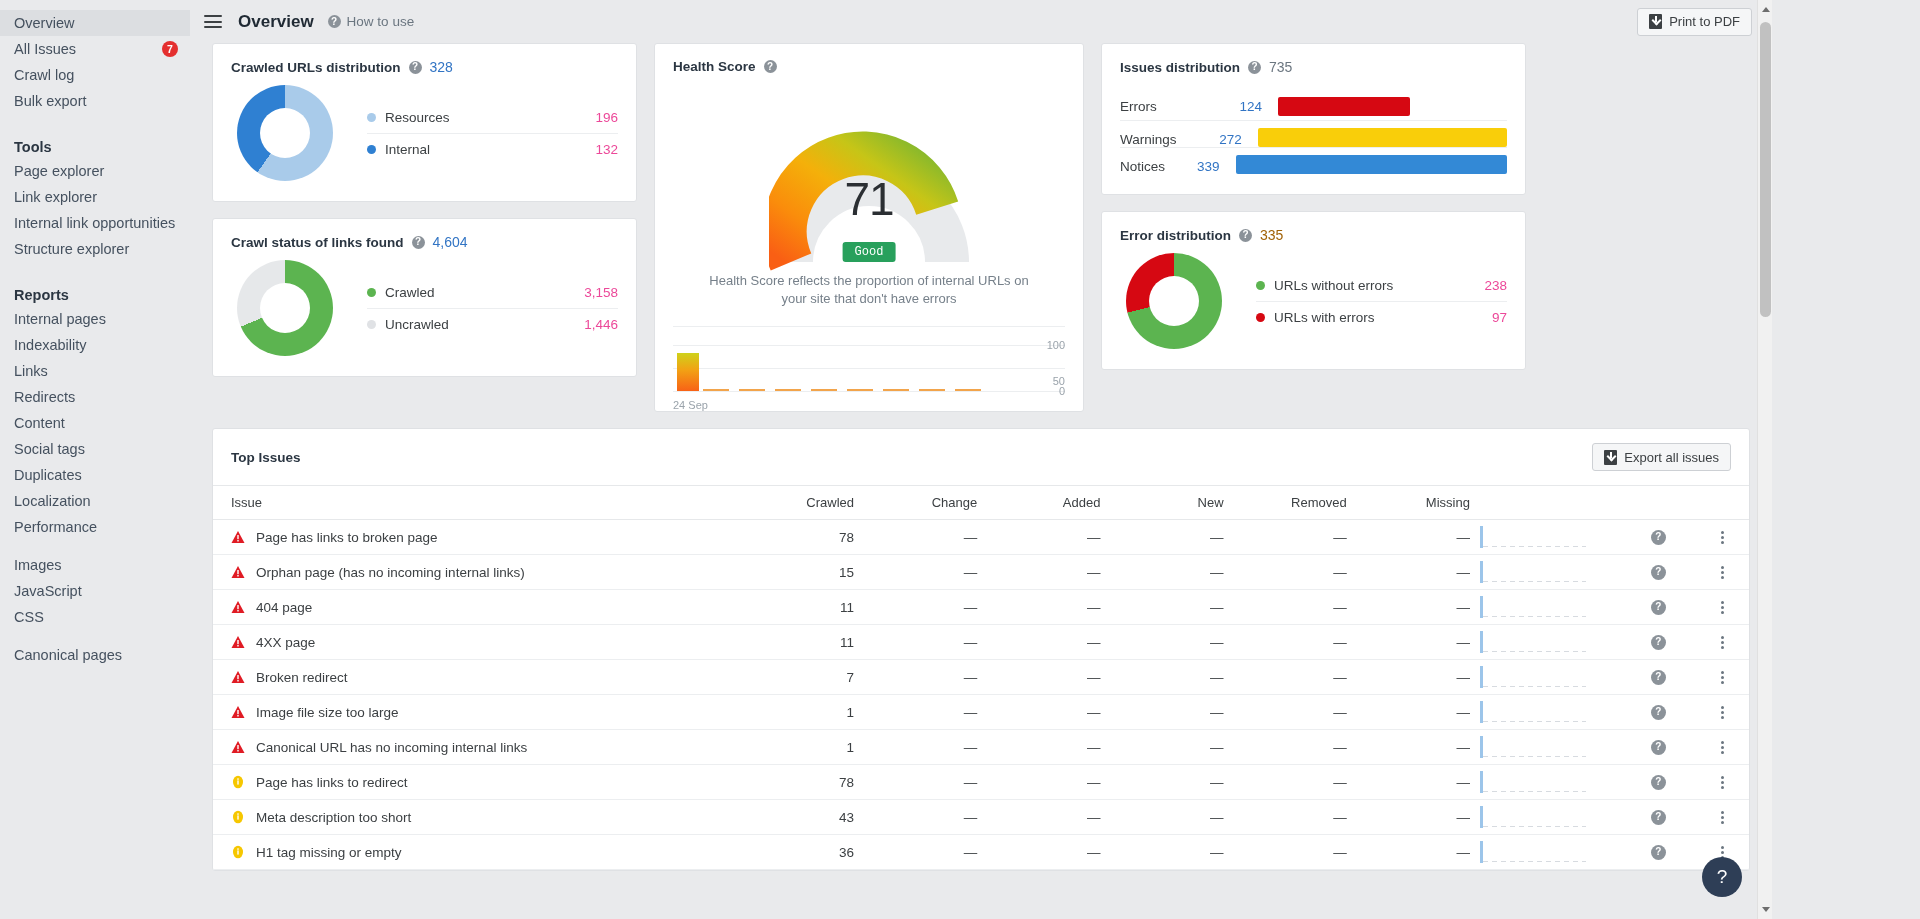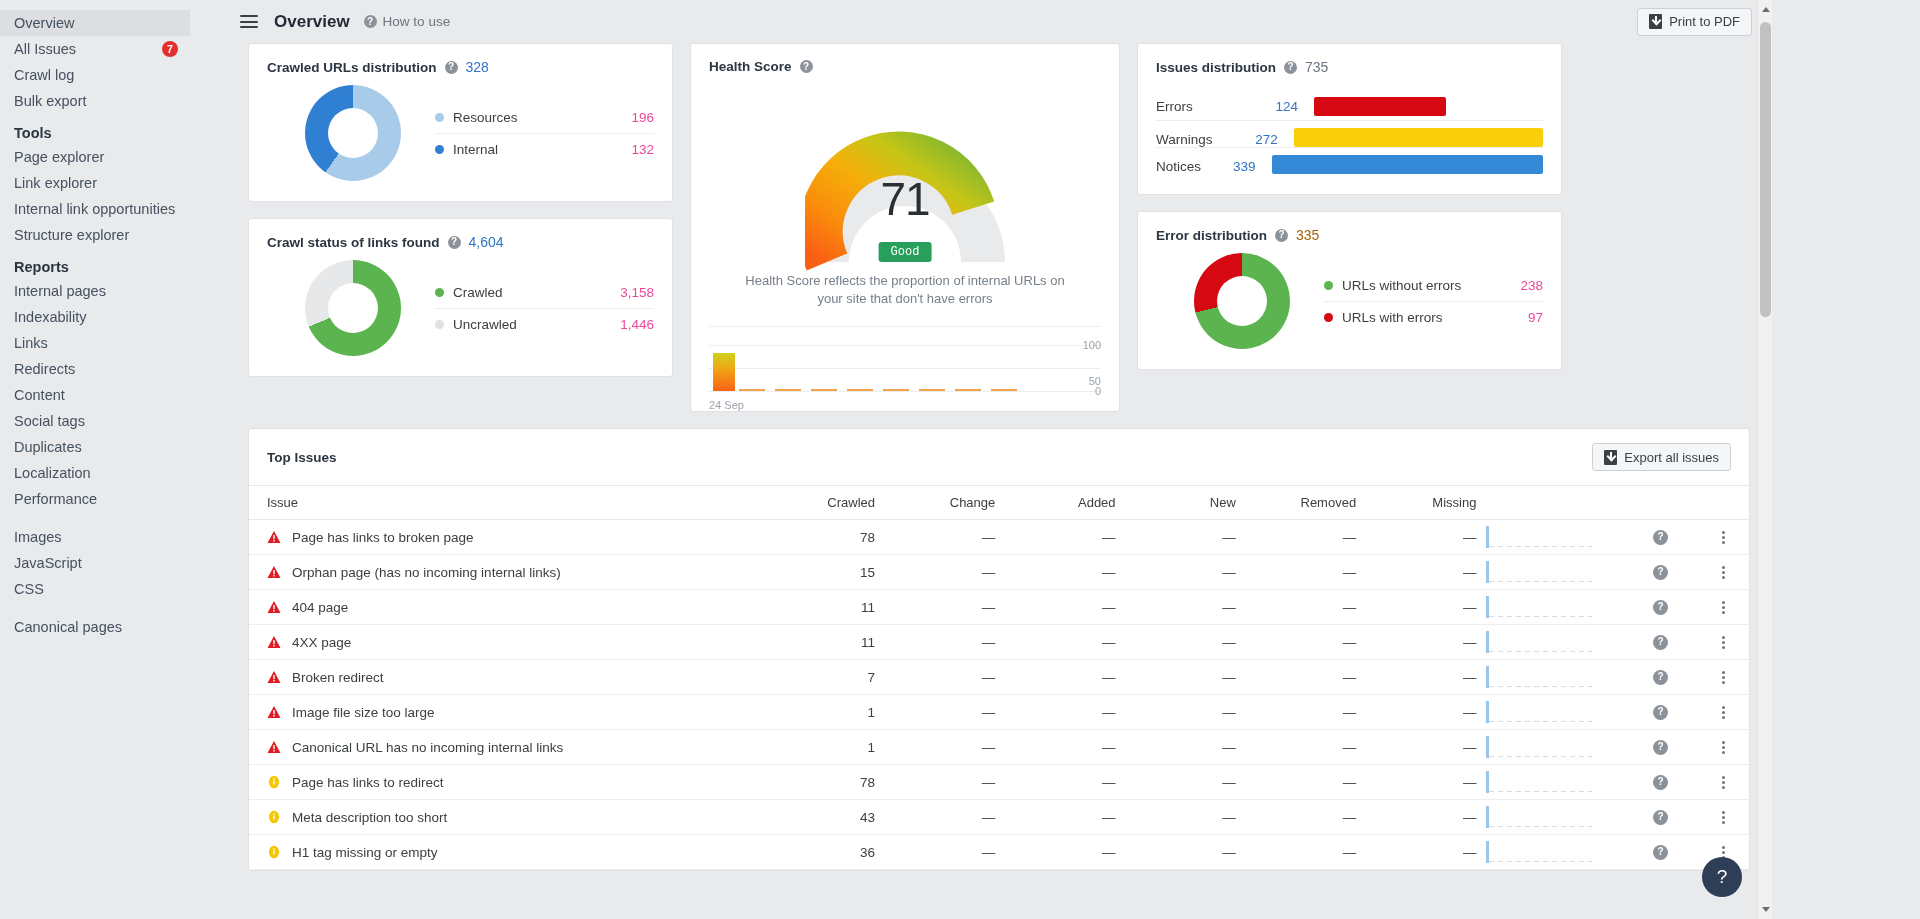--- a/index.html
+++ b/index.html
@@ -3,21 +3,21 @@
 <meta charset="utf-8">
 <style>
   * { box-sizing: border-box; margin: 0; padding: 0; }
   html, body {
     width: 1920px; height: 919px;
     overflow: hidden;
     font-family: "Liberation Sans", sans-serif;
     background: #e9eaec;
     color: #3c4043;
   }
-  .app { display: flex; width: 1772px; height: 919px; gap: 36px; }
+  .app { display: flex; width: 1772px; height: 919px; }
 
   
   .sidebar {
     width: 190px; min-width: 190px; height: 919px;
     background: #e9eaec;
     padding-top: 10px;
     font-size: 15px;
   }
   .nav-item {
     position: relative;
@@ -31,21 +31,21 @@
   .nav-item.active { background: #dcdee1; }
   .nav-badge {
     position: absolute; right: 12px; top: 5px;
     width: 16px; height: 16px; border-radius: 50%;
     background: #e42f2f; color: #fff;
     font-size: 10.5px; font-weight: bold;
     text-align: center; line-height: 16px;
   }
   .nav-section {
     height: 26px; line-height: 30px;
-    padding: 0 14px; margin-top: 4px;
+    padding: 0 14px; margin-top: 18px;
     font-weight: bold; font-size: 14.5px; color: #2b3642;
   }
   .nav-gap { height: 12px; }
 
   
   .main {
     flex: 1; height: 919px;
     position: relative;
     overflow: hidden;
     background: #e9eaec;
@@ -98,21 +98,21 @@
     background: #fff; border: 1px solid #dfe1e4; border-radius: 3px;
   }
   .card-title {
     display: flex; align-items: center; gap: 8px;
     padding: 15px 18px 0 18px;
     font-size: 13.5px; font-weight: bold; color: #2b3642;
   }
   .card-count { color: #3174c4; font-weight: normal; font-size: 14px; }
 
   
-  .donut-card-body { display: flex; align-items: center; padding: 10px 18px 20px 18px; margin-left: 32px; }
+  .donut-card-body { display: flex; align-items: center; padding: 10px 18px 20px 18px; }
   .donut { width: 96px; height: 96px; border-radius: 50%; position: relative; flex: none; margin-left: 6px;}
   .donut::after {
     content: ""; position: absolute; left: 50%; top: 50%;
     width: 50px; height: 50px; margin: -25px 0 0 -25px;
     background: #fff; border-radius: 50%;
   }
   .legend { flex: 1; margin-left: 34px; }
   .legend-row {
     display: flex; align-items: center;
     height: 32px; font-size: 13.5px; color: #3c4043;

